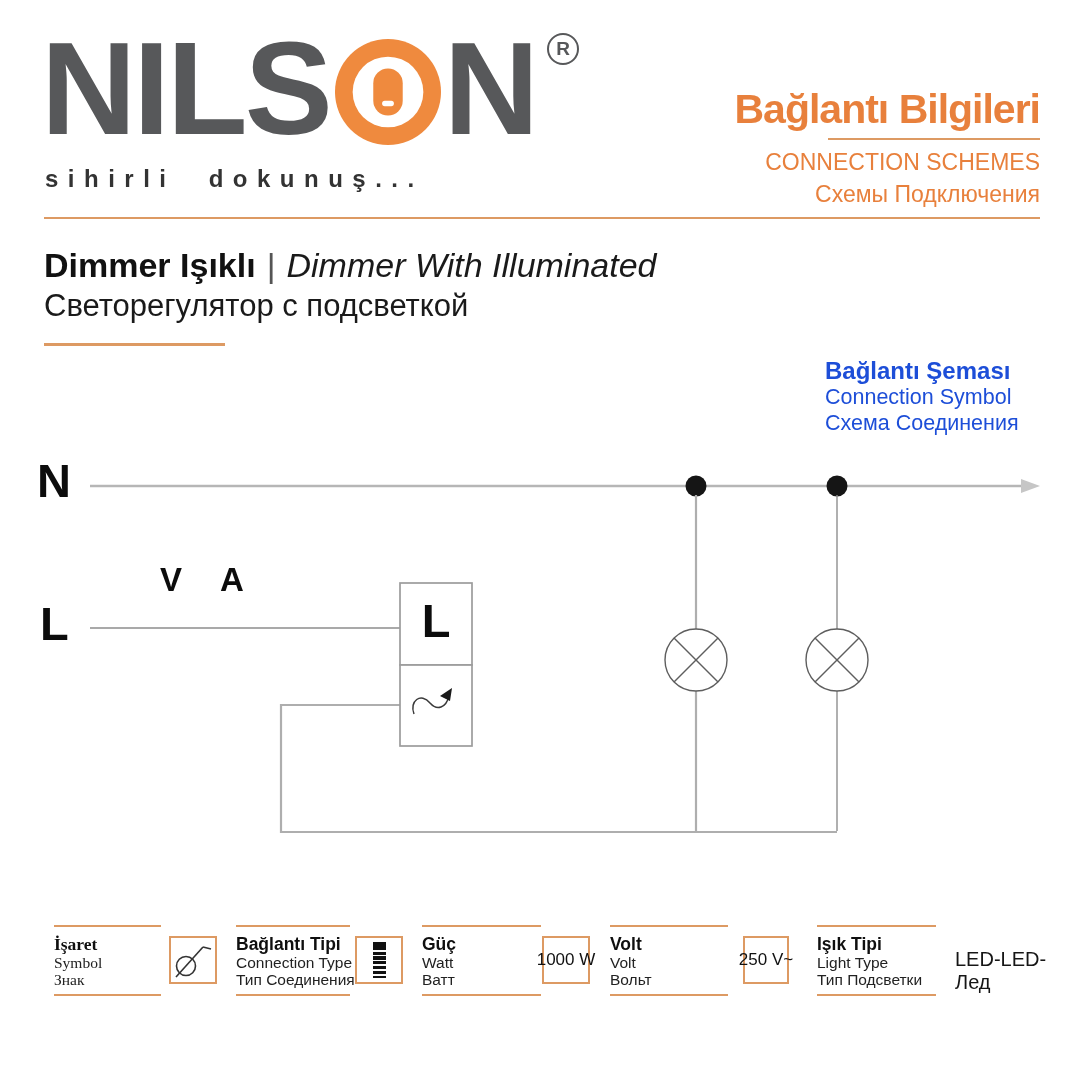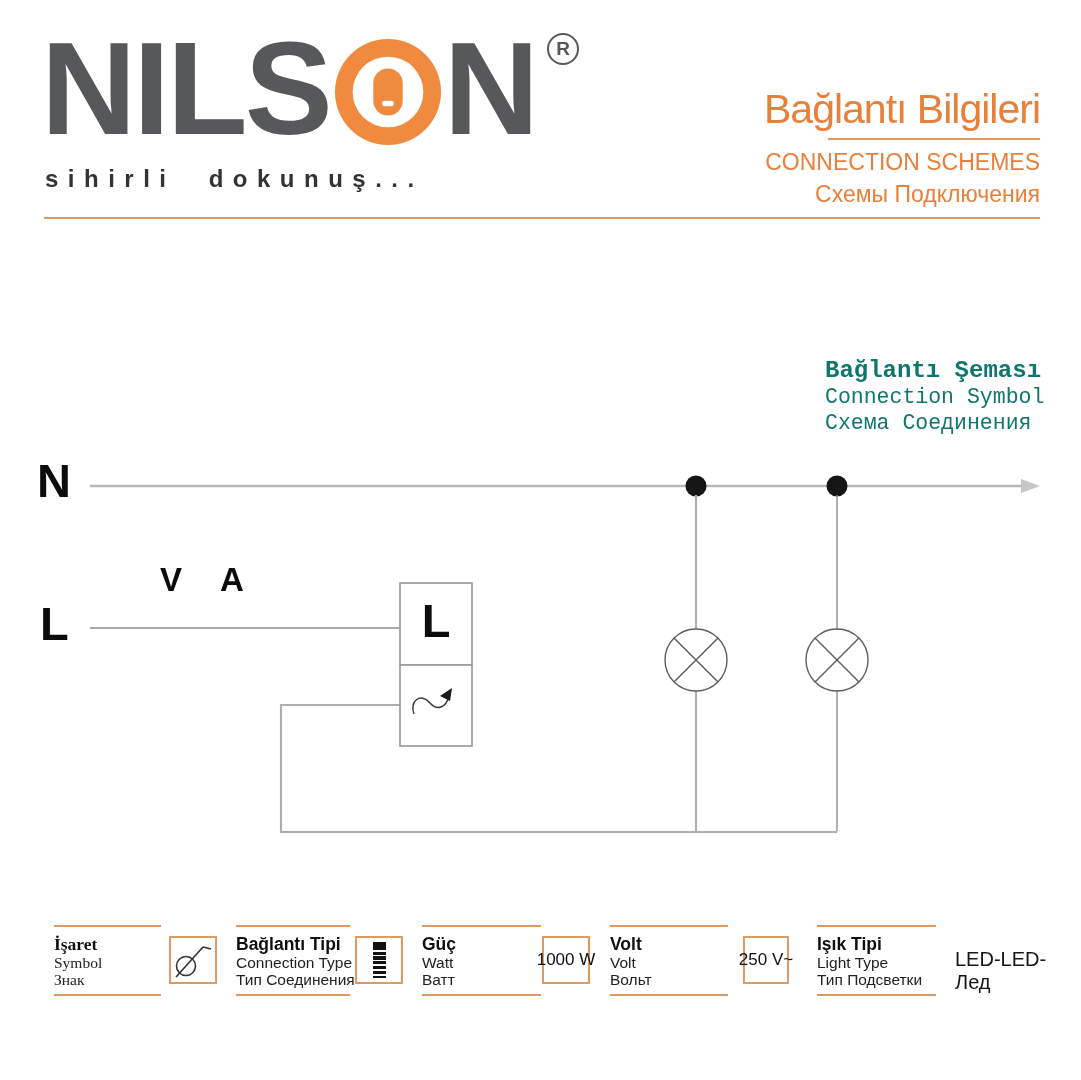--- a/index.html
+++ b/index.html
@@ -11,37 +11,37 @@
             font-weight:bold;font-size:132px;line-height:1;color:#57585a;letter-spacing:-3px;}
   .logo-o{display:inline-block;width:108px;height:108px;margin:12px 2px 0 4px;}
   .reg-mark{position:absolute;left:547px;top:33px;width:28px;height:28px;border:2.5px solid #57585a;
             border-radius:50%;color:#57585a;font-size:19px;font-weight:bold;line-height:28px;
             text-align:center;letter-spacing:0;}
   .tagline{position:absolute;left:45px;top:165px;font-size:24px;font-weight:bold;color:#333;
            letter-spacing:9.5px;word-spacing:17px;}
 
   
   .header-right{position:absolute;right:41px;top:86px;text-align:right;color:#e8803c;}
-  .hr-title{font-size:41px;font-weight:normal;letter-spacing:-1px;}
+  .hr-title{font-size:41px;font-weight:bold;letter-spacing:-1px;}
   .hr-underline{margin:5px 0 0 auto;width:212px;height:2px;background:#dd9a63;}
   .hr-en{margin-top:9px;font-size:23px;font-weight:normal;}
   .hr-ru{margin-top:5px;font-size:23px;}
   .header-divider{position:absolute;left:44px;right:41px;top:217px;height:2px;background:#dd9a63;}
 
   
   .product-title{position:absolute;left:44px;top:247px;}
   .pt-line1{font-size:34px;line-height:1.1;white-space:nowrap;}
   .pt-tr{font-weight:bold;color:#111;}
   .pt-sep{color:#555;font-weight:normal;padding:0 11px;}
   .pt-en{font-style:italic;color:#1a1a1a;}
   .pt-ru{font-size:31px;margin-top:4px;color:#1a1a1a;}
   .pt-underline{width:181px;height:3px;background:#dd9a63;margin-top:19px;}
 
   
-  .scheme-heading{position:absolute;left:825px;top:357px;color:#0f766e;font-family:Liberation Mono, monospace;}
+  .scheme-heading{position:absolute;left:825px;top:357px;color:#1d4ed8;}
   .sh-tr{font-size:24px;font-weight:bold;line-height:27px;}
   .sh-en,.sh-ru{font-size:21.5px;line-height:26px;}
 
   
   .circuit-svg{position:absolute;left:0;top:0;}
   .lbl-n{position:absolute;left:37px;top:457px;font-size:47px;font-weight:bold;line-height:1;color:#0c0c0c;}
   .lbl-l{position:absolute;left:40px;top:600px;font-size:47px;font-weight:bold;line-height:1;color:#0c0c0c;}
   .lbl-va{position:absolute;left:160px;top:561px;font-size:33px;font-weight:bold;letter-spacing:15px;color:#0c0c0c;}
   .lbl-switch{position:absolute;left:400px;top:597px;width:72px;text-align:center;
               font-size:47px;font-weight:bold;line-height:1;color:#0c0c0c;}
@@ -89,20 +89,27 @@
   <div class="tagline">sihirli dokunuş...</div>
 
   <div class="header-right">
     <div class="hr-title">Bağlantı Bilgileri</div>
     <div class="hr-underline"></div>
     <div class="hr-en">CONNECTION SCHEMES</div>
     <div class="hr-ru">Схемы Подключения</div>
   </div>
   <div class="header-divider"></div>
 
+  <div class="product-title">
+    <div class="pt-line1">
+      <span class="pt-tr">Dimmer Işıklı</span><span class="pt-sep">|</span><span class="pt-en">Dimmer With Illuminated</span>
+    </div>
+    <div class="pt-ru">Светорегулятор с подсветкой</div>
+    <div class="pt-underline"></div>
+  </div>
 
   <div class="scheme-heading">
     <div class="sh-tr">Bağlantı Şeması</div>
     <div class="sh-en">Connection Symbol</div>
     <div class="sh-ru">Схема Соединения</div>
   </div>
 
   <svg class="circuit-svg" width="1081" height="1080" viewBox="0 0 1081 1080">
 
     <g>

